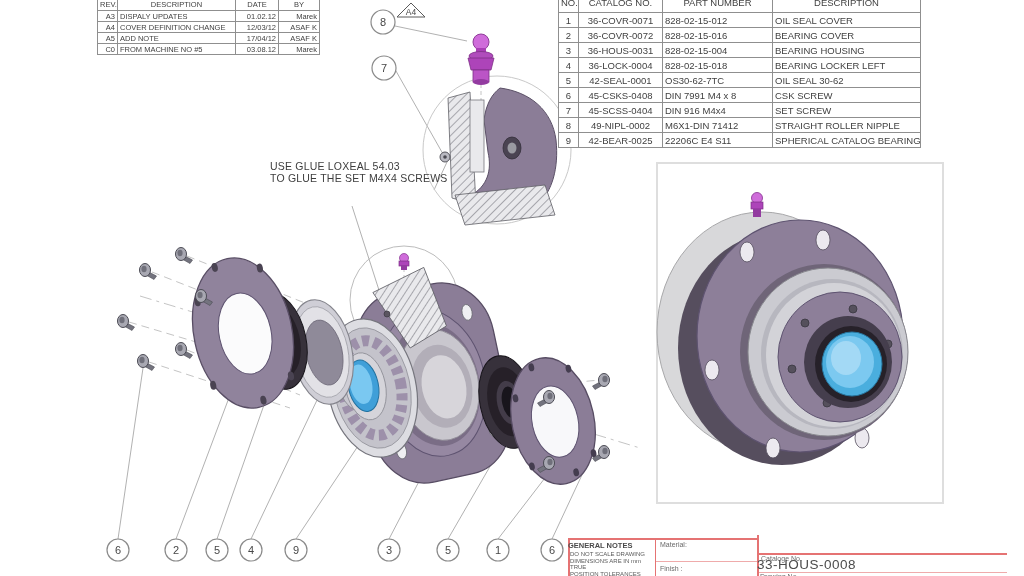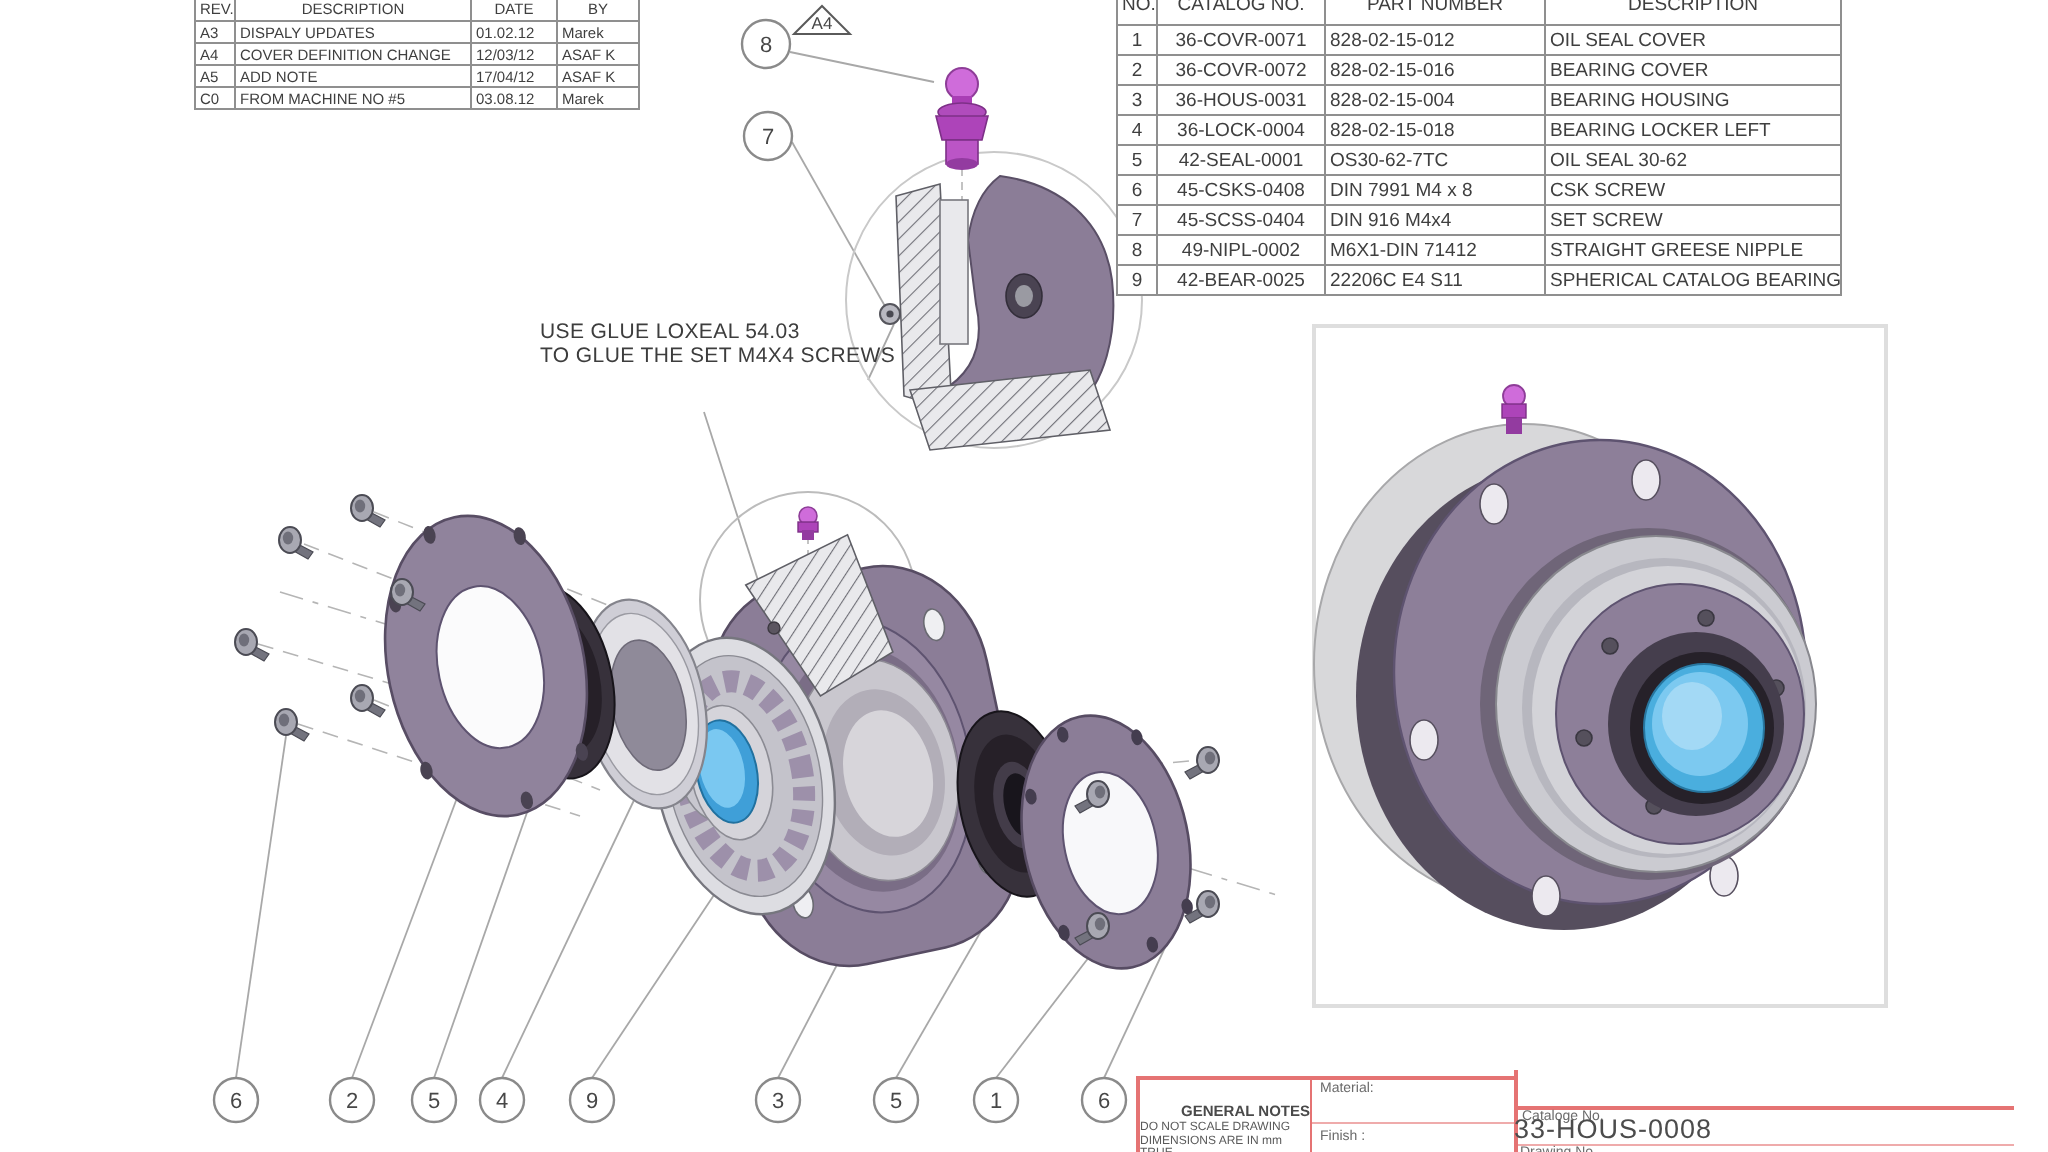--- a/index.html
+++ b/index.html
@@ -7,37 +7,37 @@
   #stage{position:relative;width:1024px;height:576px;background:#ffffff;overflow:hidden;}
 
   
   table{border-collapse:collapse;table-layout:fixed;background:#fff;color:#3f3f3f;}
   table td,table th{border:1px solid #8f8f8f;padding:0 2px;overflow:hidden;white-space:nowrap;font-weight:normal;}
 
   #rev-table-wrap{position:absolute;left:97px;top:-7px;width:222px;}
   #rev-table{width:222px;font-size:7.5px;}
   #rev-table th{height:15px;text-align:center;vertical-align:bottom;padding-bottom:1px;}
   #rev-table td{height:10px;}
-  #rev-table td.c{text-align:left;}
+  #rev-table td.c{text-align:right;}
 
   #bom-table-wrap{position:absolute;left:558px;top:-8px;width:362px;}
   #bom-table{width:362px;font-size:9.5px;}
   #bom-table th{height:19px;text-align:center;vertical-align:middle;}
   #bom-table td{height:14px;}
   #bom-table td.c{text-align:center;}
 
   
   #note-block{position:absolute;left:257px;top:160px;font-size:10.5px;color:#3d3d3d;letter-spacing:.2px;line-height:12px;}
   #note-block .row{display:flex;align-items:flex-end;gap:3px;}
   #note-block .ind{padding-left:13px;}
 
   
   .tb-line{position:absolute;background:#e57373;}
   #gn-box{position:absolute;left:568px;top:538px;width:87px;height:38px;color:#555;}
-  #gn-title{font-size:7.5px;font-weight:bold;text-align:right;color:#4a4a4a;padding-top:13px;}
+  #gn-title{font-size:7.5px;font-weight:bold;text-align:left;color:#4a4a4a;padding-top:3px;}
   #gn-body{font-size:6px;line-height:6.5px;padding:1px 1px 0 2px;color:#5a5a5a;}
   .tb-label{position:absolute;font-size:7px;color:#6a6a6a;}
   #catalog-value{position:absolute;left:757px;top:557px;width:253px;text-align:left;font-size:13.5px;color:#4c4c4c;letter-spacing:.5px;}
   #partial-row-label{position:absolute;left:760px;top:573px;font-size:7px;color:#6a6a6a;}
 
   
   #iso-box{position:absolute;left:656px;top:162px;width:288px;height:342px;border:2px solid #dedede;background:#fff;box-sizing:border-box;}
 
   svg{position:absolute;left:0;top:0;}
   text.balloon-t{font-size:11px;fill:#474747;}
@@ -371,21 +371,21 @@
     <tr>
       <td class="c">7</td>
       <td class="c">45-SCSS-0404</td>
       <td>DIN 916 M4x4</td>
       <td>SET SCREW</td>
     </tr>
     <tr>
       <td class="c">8</td>
       <td class="c">49-NIPL-0002</td>
       <td>M6X1-DIN 71412</td>
-      <td>STRAIGHT GREESE NIPPLE</td>
+      <td>STRAIGHT ROLLER NIPPLE</td>
     </tr>
     <tr>
       <td class="c">9</td>
       <td class="c">42-BEAR-0025</td>
       <td>22206C E4 S11</td>
       <td>SPHERICAL CATALOG BEARING</td>
     </tr>
   </tbody>
       </table>
 </div>

